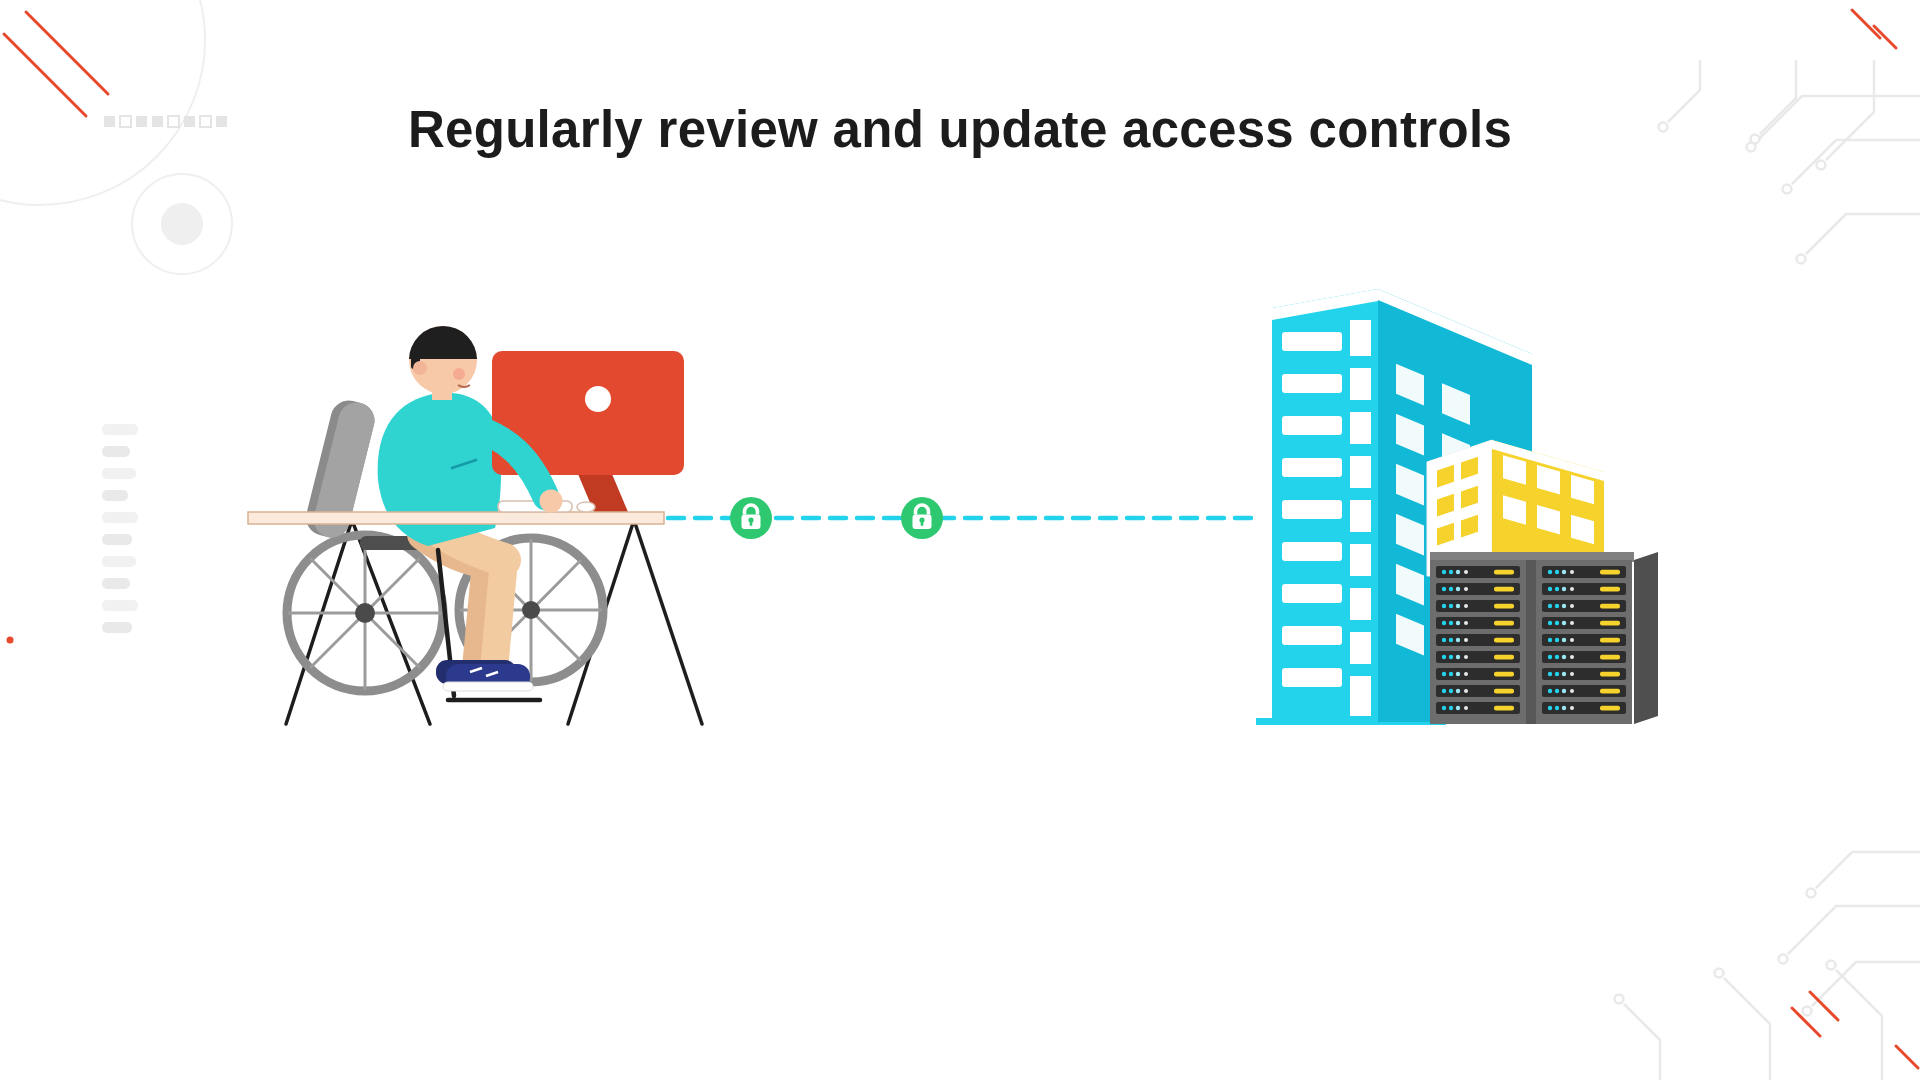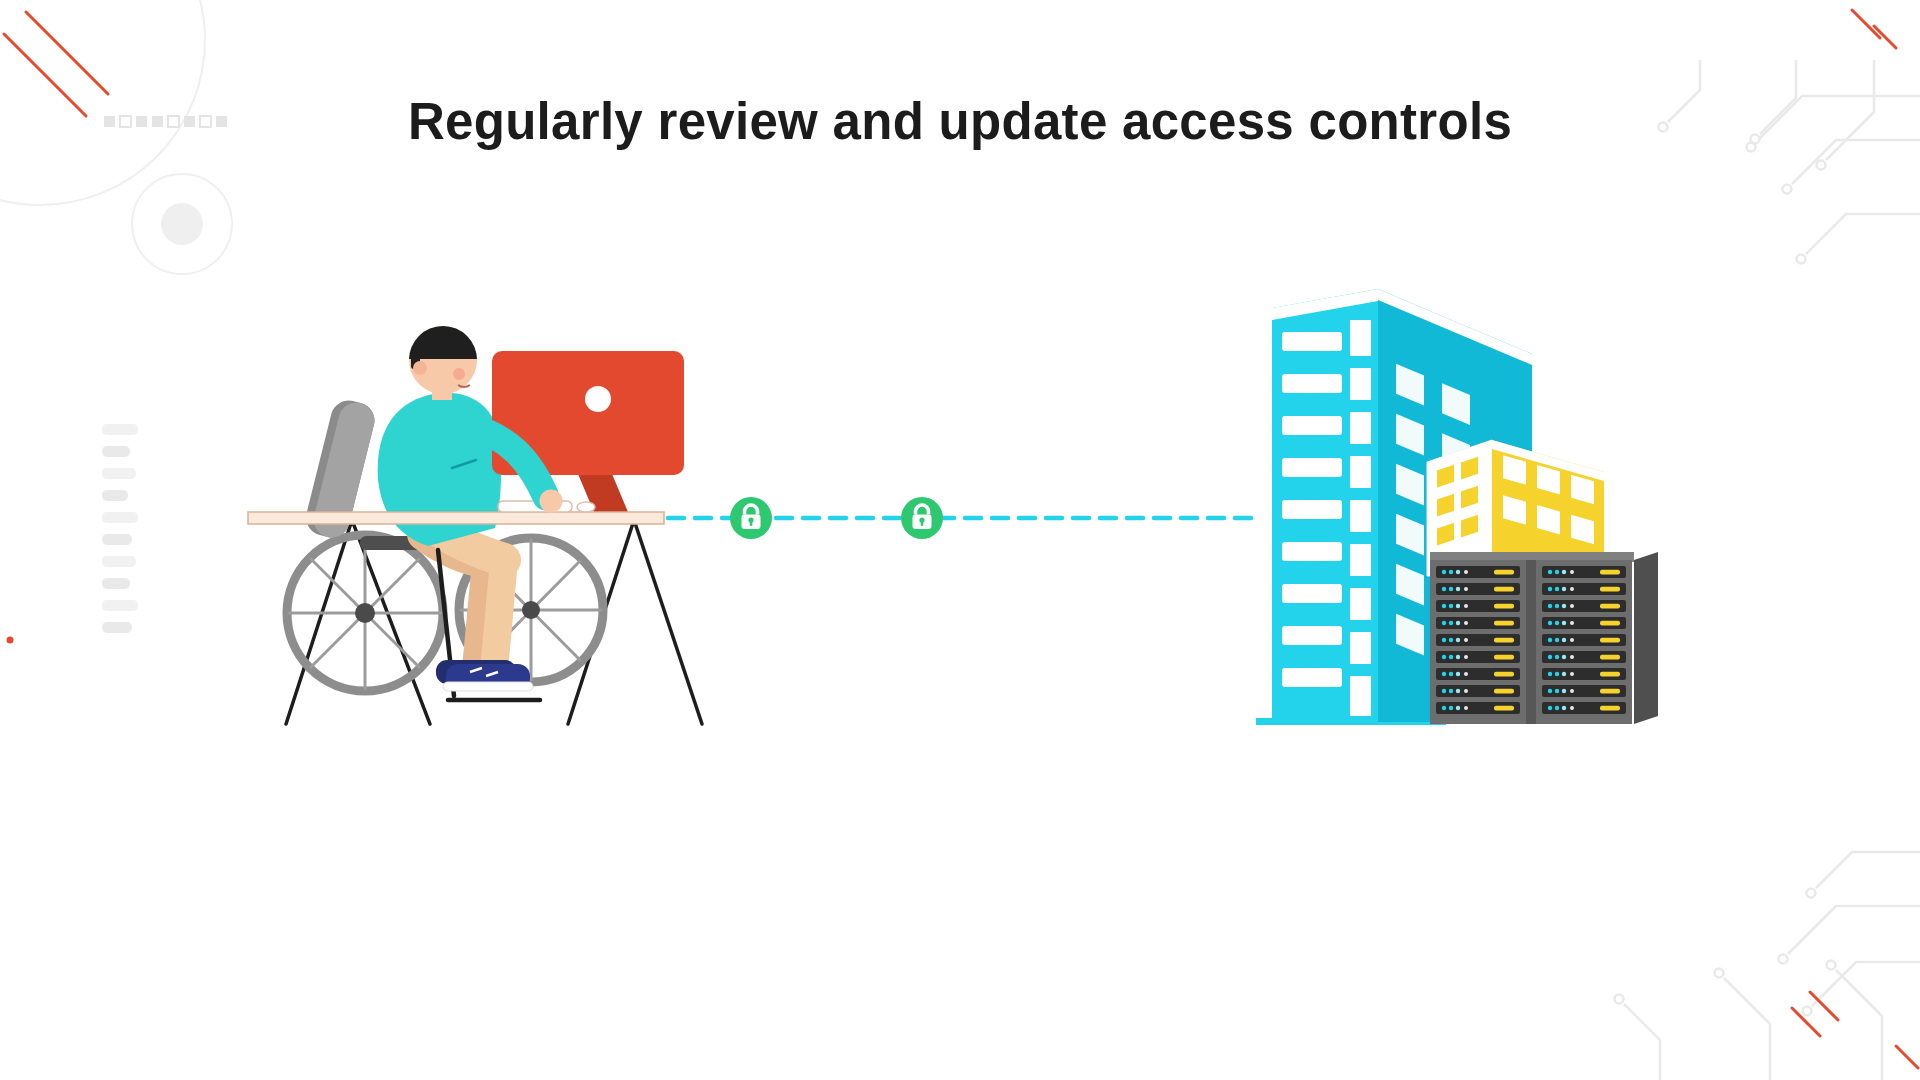--- a/index.html
+++ b/index.html
@@ -1,17 +1,17 @@
 <!DOCTYPE html>
 <html style="--bg: #ffffff; --ink: #1c1c1c; --teal: #2fd3cf; --cyan: #23d3ec; --cyanDark: #12b9d7; --red: #e2492e; --redDark: #c13a22; --green: #2dc86f; --yellow: #f5d22c; --skin: #f8c9a8; --pants: #f3cba1; --pantsDark: #e7b78d; --navy: #2b3a8c; --navyDark: #222e6e; --hair: #1f1f1f; --wheelGray: #8d8d8d; --rackGray: #6d6d6d; --rackDark: #2d2d2d; --deskFill: #fbeadb; --deskEdge: #d8b294; --deco: #e9e9e9; --decoRed: #e8492c;"><head>
 <meta charset="utf-8">
 <style>
   html,body{margin:0;padding:0;background:#fff;}
   .canvas{position:relative;width:1920px;height:1080px;background:var(--bg,#fff);overflow:hidden;font-family:"Liberation Sans",sans-serif;}
-  .title{position:absolute;top:92px;left:0;right:0;margin:0;text-align:center;
+  .title{position:absolute;top:92px;left:0;right:0;margin:8px;text-align:center;
          font-family:"Liberation Sans",sans-serif;font-weight:800;font-size:51px;
          letter-spacing:.3px;color:var(--ink,#1c1c1c);}
   svg{position:absolute;top:0;left:0;}
   
   .f-white{fill:#fff}
   .f-teal{fill:var(--teal)}
   .f-cyan{fill:var(--cyan)}
   .f-cyanD{fill:var(--cyanDark)}
   .f-red{fill:var(--red)}
   .f-redD{fill:var(--redDark)}

